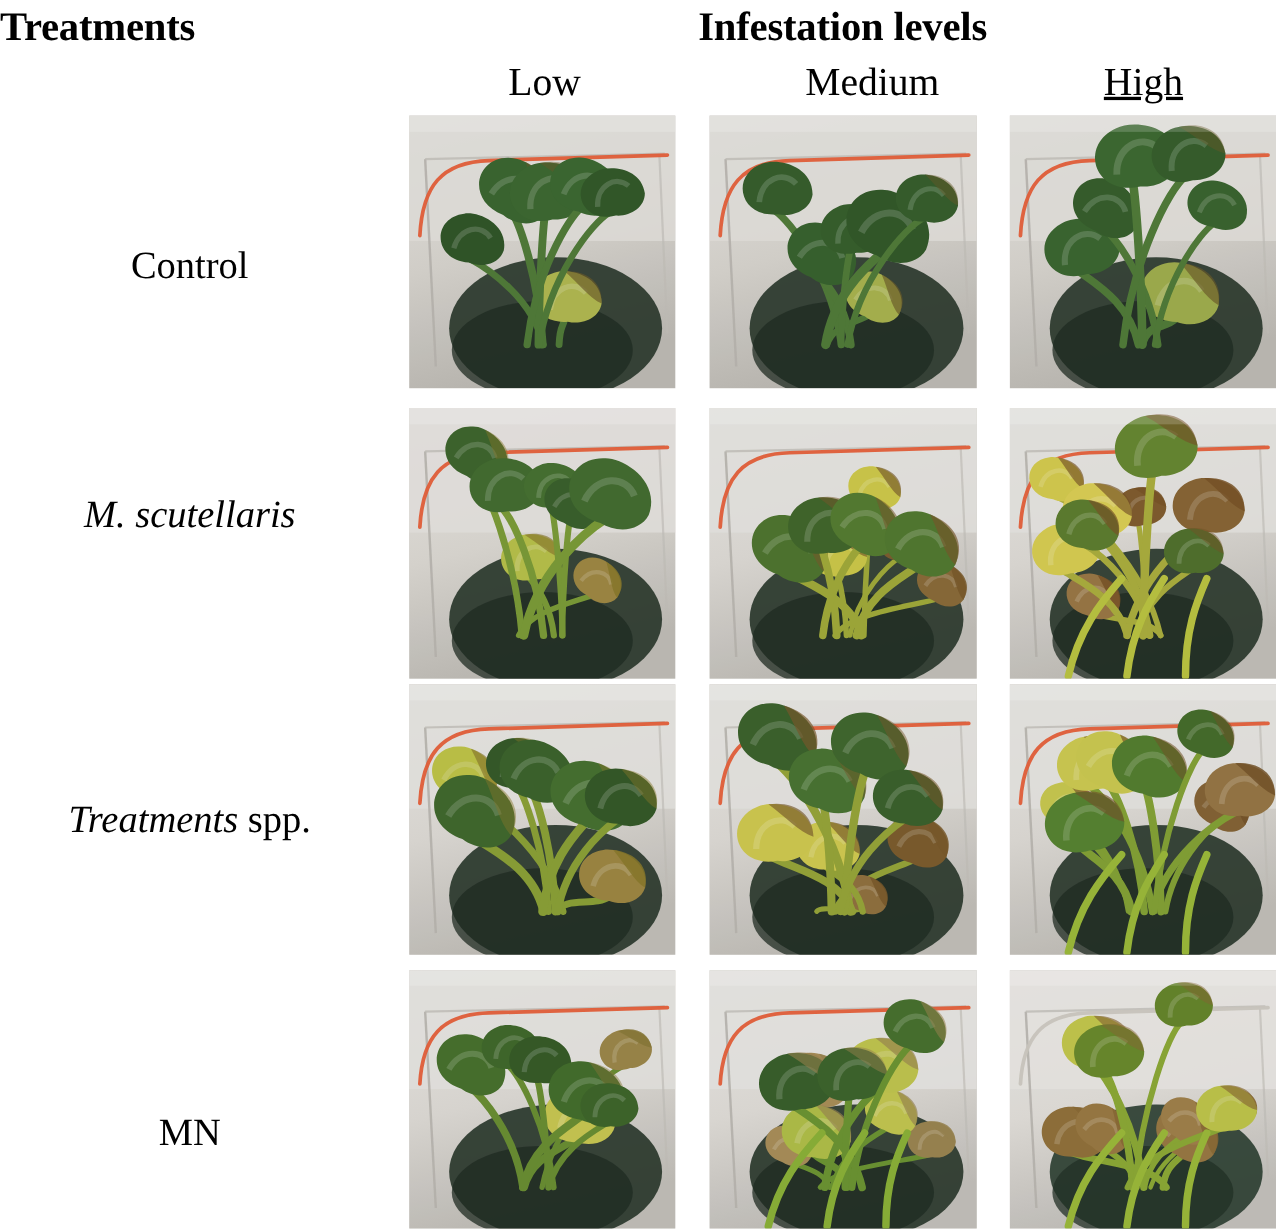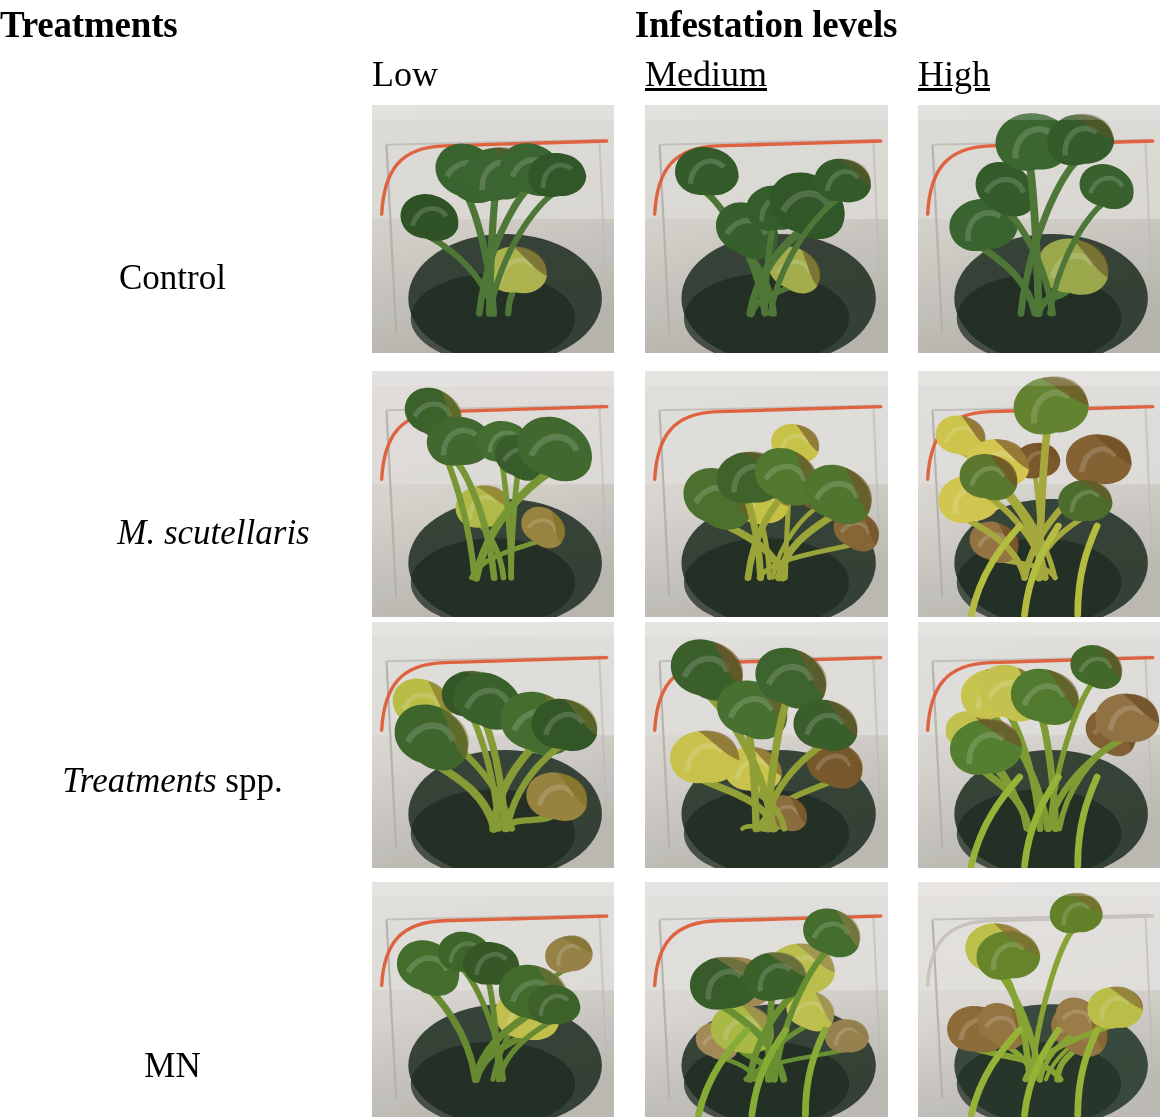--- a/index.html
+++ b/index.html
@@ -40,43 +40,42 @@
     line-height: 1.05;
     white-space: nowrap;
   }
 
   
   .col-hdr {
     position: absolute;
     top: 56px;
     font-size: 36px;
     font-weight: normal;
-    text-align: left;
+    text-align: center;
     line-height: 1.05;
     white-space: nowrap;
   }
   .col-hdr.c0 { left: 372px;  width: 246px; }
-  .col-hdr.c1 { left: 645px;  width: 246px; text-decoration: underline; }
+  .col-hdr.c1 { left: 670px;  width: 246px; }
   .col-hdr.c2 { left: 918px;  width: 243px; text-decoration: underline; }
 
   
   .row-lbl {
     position: absolute;
     left: 0px;
     width: 345px;
     text-align: center;
     font-size: 35px;
     line-height: 1.12;
     white-space: nowrap;
-    margin-top: 36px;
   }
   .row-lbl .ital { font-style: italic; }
   .row-lbl .rom  { font-style: normal; }
   .row-lbl.r0 { top: 222px; }
-  .row-lbl.r1 { top: 477px; padding-left: 41px; }
+  .row-lbl.r1 { top: 448px; }
   .row-lbl.r2 { top: 725px; }
   .row-lbl.r3 { top: 1010px; }
 
   
   #photo-grid { position: absolute; left: 0; top: 0; width: 1167px; height: 1117px; }
 
   .cell {
     position: absolute;
     overflow: hidden;
     background: #cfcdc8;

